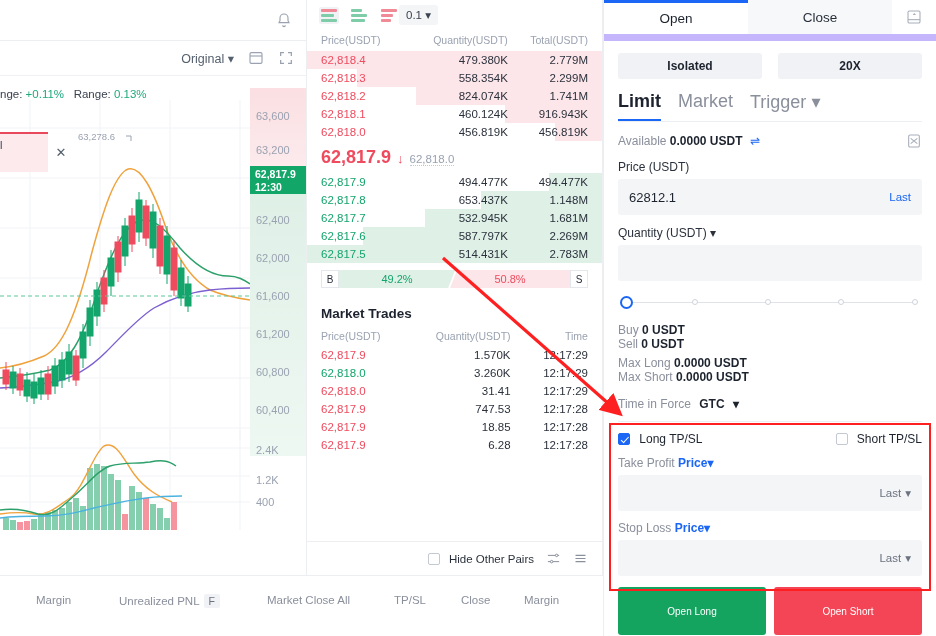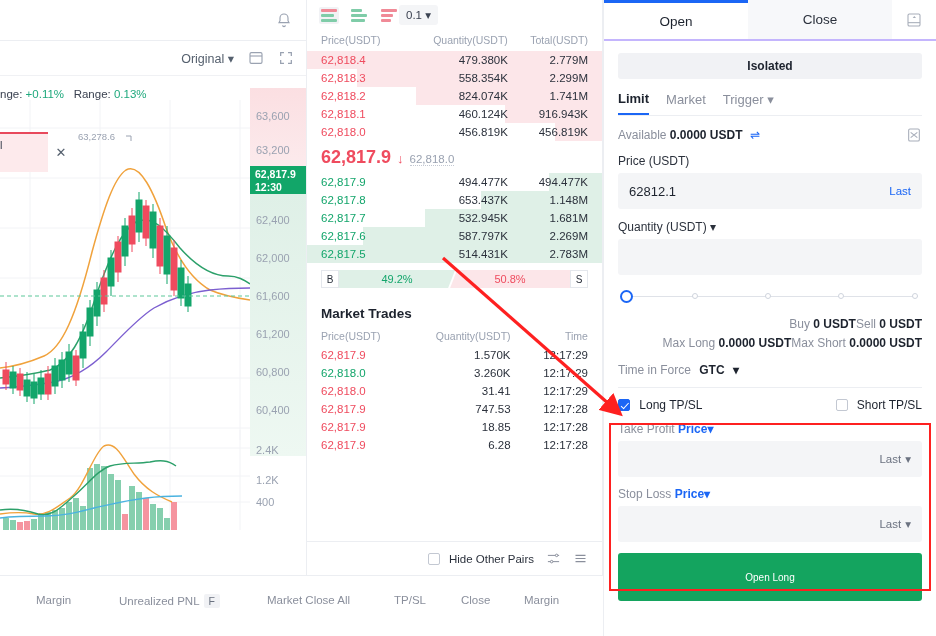--- a/index.html
+++ b/index.html
@@ -199,43 +199,43 @@
     border-width: 0 1.6px 1.6px 0; transform: rotate(42deg);
   }
   .mini-icon { width: 15px; height: 15px; color: #8a8f9c; }
   .mini-icon svg { display: block; width: 100%; height: 100%; }
 
   
   #right-col {
     position: absolute; left: 603px; top: 0; width: 333px; height: 636px;
     background: #fff; border-left: 1px solid #eceef2;
   }
-  #oc-tabs { display: flex; height: 41px; border-bottom: 2px solid #c4b5fd; }
+  #oc-tabs { display: flex; height: 41px; border-bottom: 7px solid #c4b5fd; }
   .oc-tab {
     flex: 1; display: flex; align-items: center; justify-content: center;
     font-size: 13.5px; color: #2b313c; background: #f7f8fa;
   }
   .oc-tab.active { background: #fff; color: #1d232e; border-top: 3px solid #1b66f5; }
   #oc-collapse {
     width: 44px; display: flex; align-items: center; justify-content: center;
     background: #fff;
   }
   .sq-icon { width: 16px; height: 16px; color: #a7adb9; }
   .sq-icon svg { display: block; width: 100%; height: 100%; }
 
   #mode-row { display: flex; gap: 16px; padding: 12px 14px 0 14px; }
   .mode-pill {
     flex: 1; height: 26px; background: #f1f2f5; border-radius: 3px;
     display: flex; align-items: center; justify-content: center;
     font-size: 12px; color: #1d232e; font-weight: bold;
   }
 
   #type-row {
-    display: flex; align-items: center; gap: 17px;
-    padding: 12px 14px 0 14px; font-size: 13px;
+    display: flex; align-items: flex-start; gap: 17px;
+    padding: 12px 14px 0 14px; font-size: 18px;
   }
   .otype { color: #8a8f9c; padding-bottom: 7px; }
   .otype.active {
     color: #1d232e; font-weight: bold; border-bottom: 2px solid #1b66f5;
   }
   #type-divider { margin: 0 14px; border-bottom: 1px solid #eceef2; }
 
   #avail-row {
     display: flex; align-items: center; justify-content: space-between;
     padding: 11px 14px 0 14px; font-size: 12px;
@@ -260,21 +260,21 @@
   .s-dot {
     position: absolute; top: 4px; width: 6px; height: 6px; border-radius: 50%;
     background: #fff; border: 1px solid #cfd4dd;
   }
   #s-handle {
     position: absolute; left: 0; top: 1px; width: 13px; height: 13px;
     border-radius: 50%; border: 2.5px solid #1b66f5; background: #fff;
   }
 
   #bs-rows { padding: 12px 14px 0 14px; font-size: 12px; }
-  .bs-line { display: flex; justify-content: flex-end; margin-bottom: 5px; }
+  .bs-line { display: flex; justify-content: space-between; margin-bottom: 5px; flex-direction: column; }
   .bs-line .k { color: #8a8f9c; }
   .bs-line .v { color: #1d232e; font-weight: bold; }
 
   #tif-row { padding: 8px 14px 0 14px; font-size: 12px; }
   #tif-row .k { color: #8a8f9c; }
   #tif-row .v { color: #1d232e; font-weight: bold; margin-left: 5px; }
 
   #tpsl-box { margin: 10px 14px 0 14px; border-top: 1px solid #eceef2; padding-top: 10px; }
   #tpsl-chkrow { display: flex; justify-content: space-between; font-size: 12px; color: #1d232e; }
   .tp-label { font-size: 12px; color: #8a8f9c; padding: 10px 0 5px 0; }
@@ -694,20 +694,21 @@
             <rect x="3" y="3" width="18" height="18" rx="2"></rect>
             <path d="M3 16h18"></path>
               <path d="M15 9l-5 0 2.5-3z" fill="currentColor" stroke="none"></path>
           </svg>
         </span>
       </div>
     </div>
 
     <div id="mode-row">
       <div class="mode-pill">Isolated</div>
+      <div class="mode-pill">20X</div>
     </div>
 
     <div id="type-row">
       <span class="otype active">Limit</span>
       <span class="otype">Market</span>
       <span class="otype">
         <span>Trigger</span>
         <span>▾</span>
       </span>
     </div>
@@ -797,20 +798,21 @@
         <b>Price</b><b>▾</b>
       </div>
       <div class="tp-box">
         <span>Last</span>
         <span style="margin-left:4px;">▾</span>
       </div>
     </div>
 
     <div id="actions">
       <div class="act-btn" id="open-long">Open Long</div>
+      <div class="act-btn" id="open-short">Open Short</div>
     </div>
   </div>
 
   <div id="highlight-rect"></div>
 
   <svg id="arrow-layer">
     <defs>
       <marker id="ah" markerWidth="7" markerHeight="7" refX="5" refY="3.5" orient="auto">
         <path d="M0 0 L7 3.5 L0 7 z" fill="#fe2020"></path>
       </marker>

